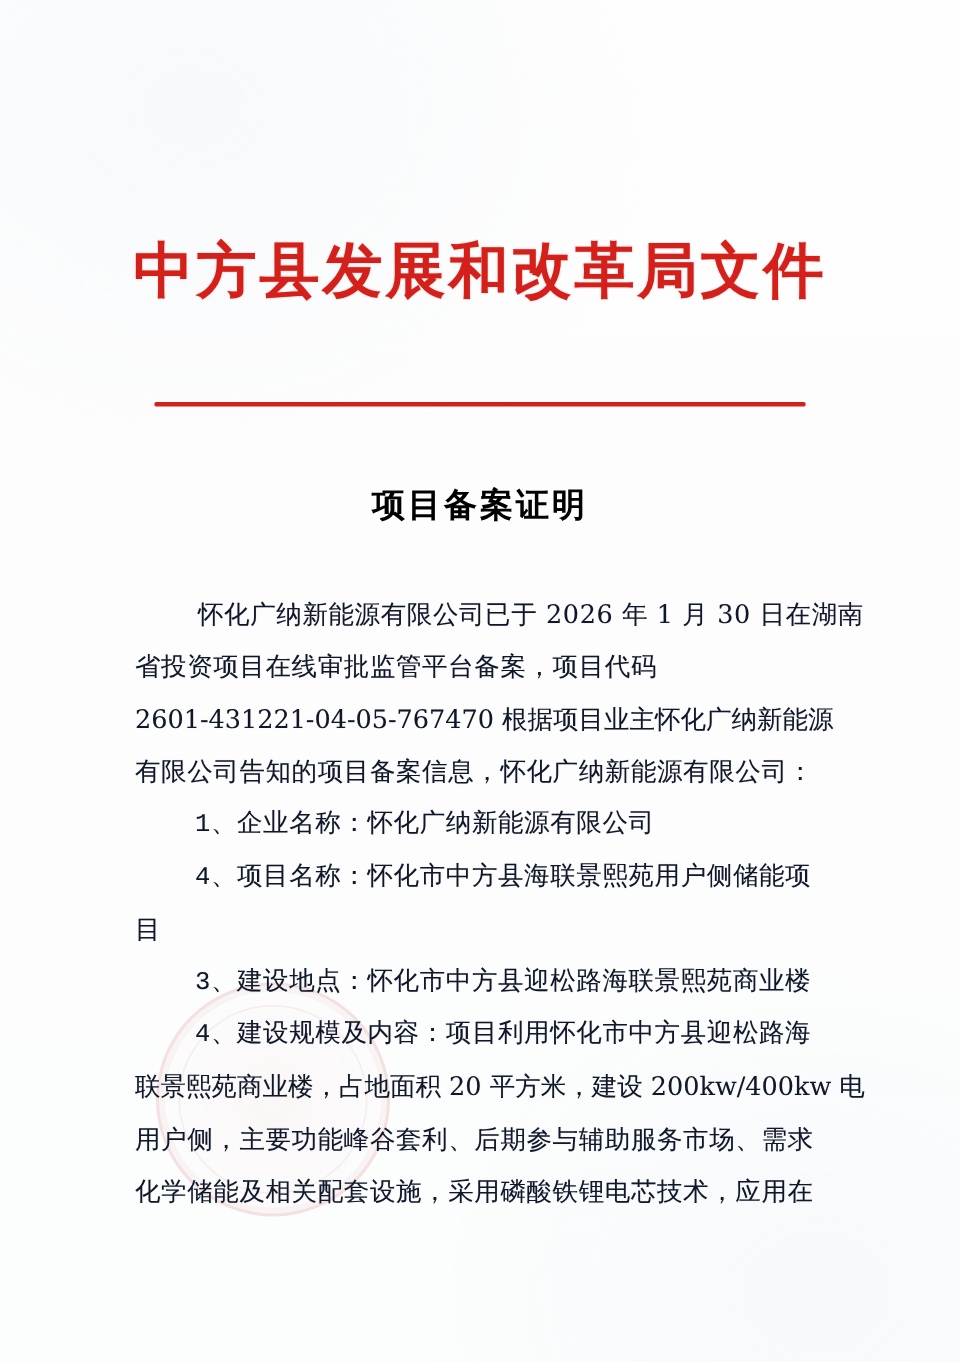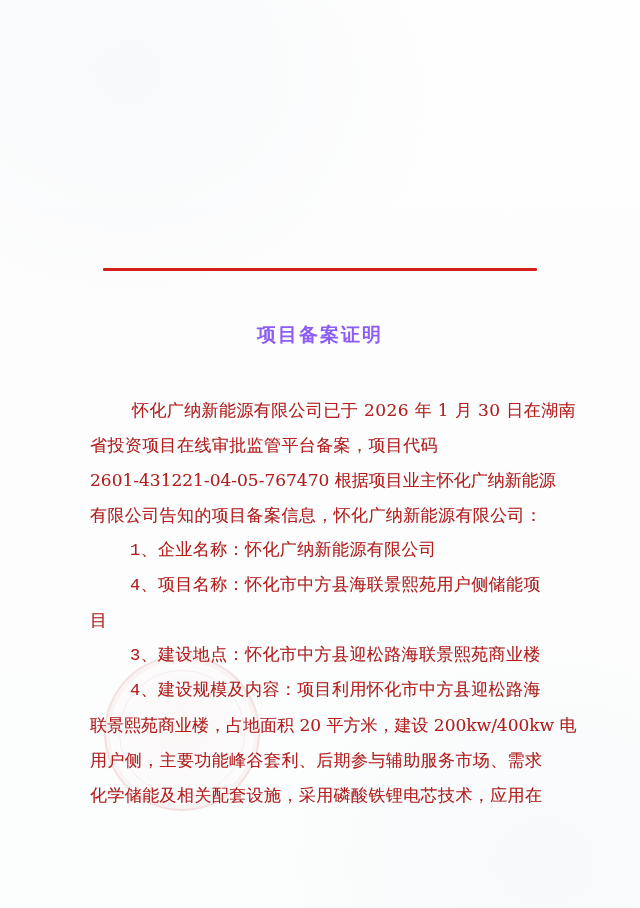--- a/index.html
+++ b/index.html
@@ -58,39 +58,39 @@
     border-radius: 1px;
   }
 
   
   .sub-title {
     position: absolute;
     left: 0;
     right: 0;
     top: 322px;
     text-align: center;
-    color: #8b5cf6;
+    color: #000000;
     font-family: "DejaVu Sans", "Liberation Sans", sans-serif;
     font-weight: bold;
-    font-size: 19px;
+    font-size: 22px;
     letter-spacing: 2px;
   }
 
   
   .body-block {
     position: absolute;
     left: 90px;
     top: 393px;
     width: 458px;
   }
 
   .line {
     font-size: 17px;
     line-height: 35px;
-    color: #b91c1c;
+    color: #0f172a;
     white-space: nowrap;
     letter-spacing: 0.4px;
     font-family: "DejaVu Serif", "Liberation Serif", serif;
     text-shadow: 0 0 0.6px rgba(42,42,42,0.25);
   }
   .line.indent { padding-left: 42px; }
   .line.item   { padding-left: 40px; font-family: Liberation Mono, monospace; }
   .line.tight  { letter-spacing: 0px; }
 
   
@@ -116,20 +116,21 @@
 </style>
 </head>
 <body>
 
 <div class="paper"></div>
 
 <div class="page">
 
   <div class="seal"></div>
 
+  <div class="doc-title">中方县发展和改革局文件</div>
 
   <div class="red-rule"></div>
 
   <div class="sub-title">项目备案证明</div>
 
   <div class="body-block">
 
     <div class="line indent">怀化广纳新能源有限公司已于 2026 年 1 月 30 日在湖南</div>
     <div class="line">省投资项目在线审批监管平台备案，项目代码</div>
     <div class="line tight">2601-431221-04-05-767470 根据项目业主怀化广纳新能源</div>

